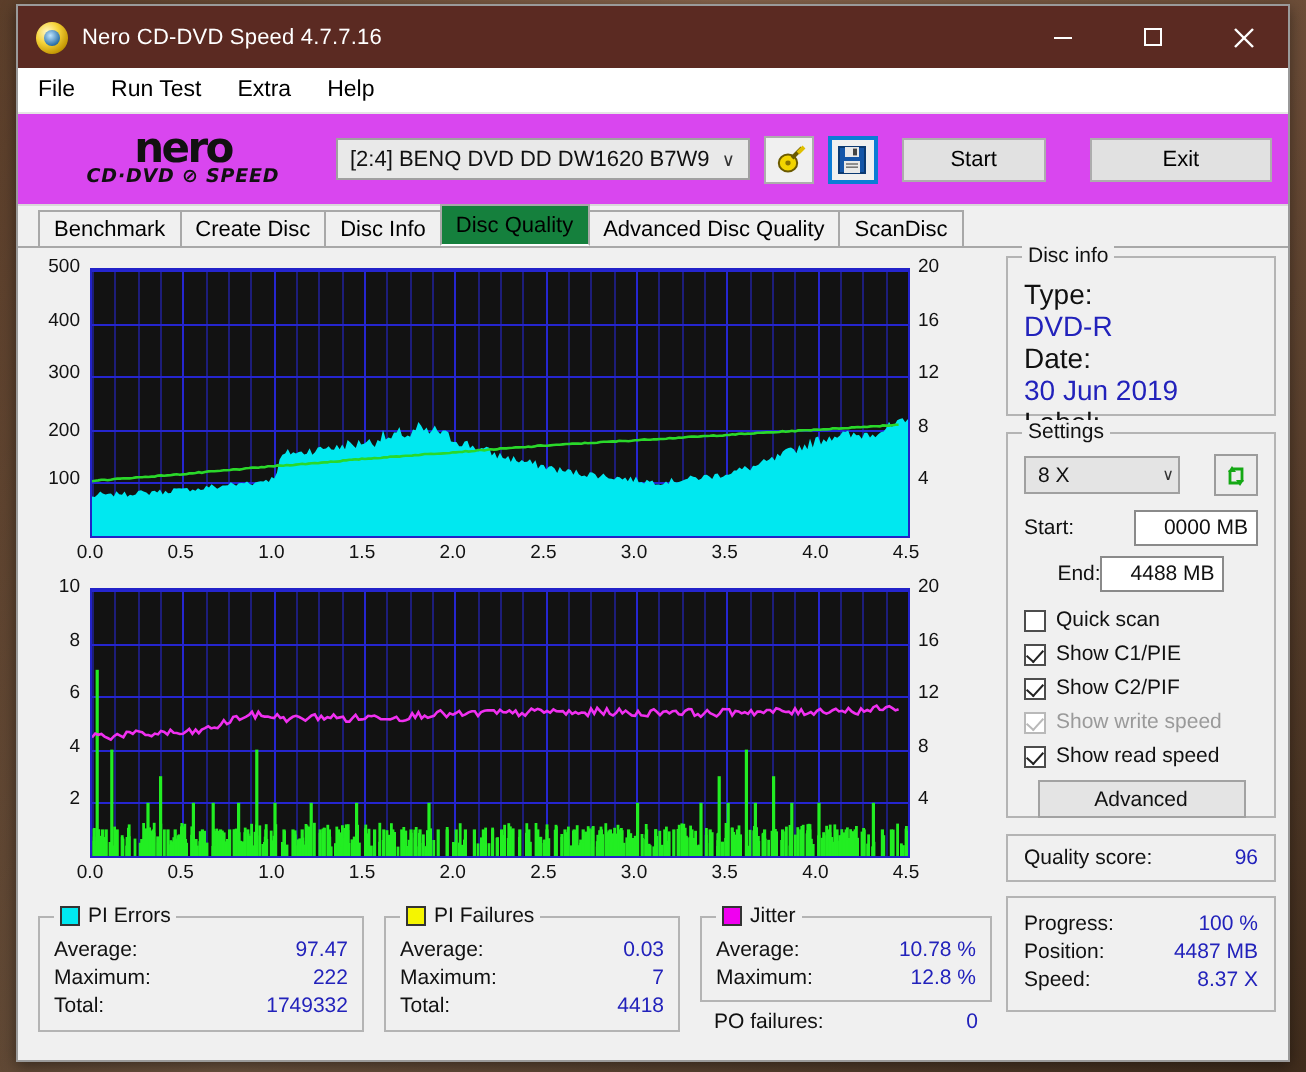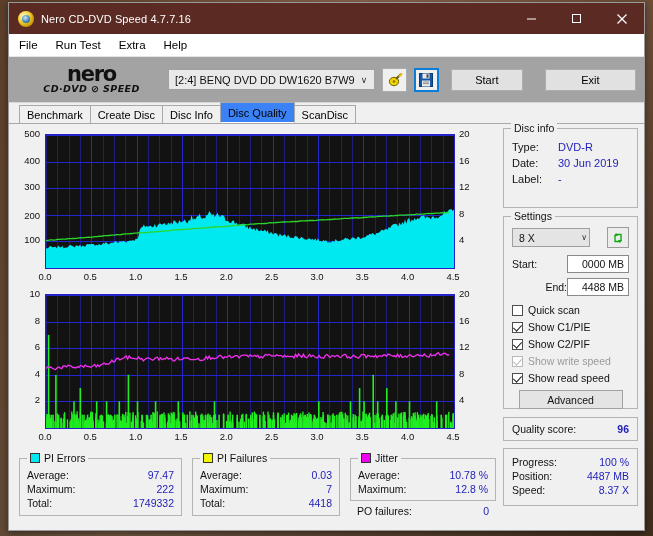--- a/index.html
+++ b/index.html
@@ -39,21 +39,21 @@
   }
   .tb-btn svg{display:block;}
   
   .menubar{
     height:22px;background:#fff;display:flex;align-items:center;
     padding-left:10px;border-bottom:1px solid #e6e6e6;
   }
   .menu-item{font-size:11.5px;color:#000;padding:2px 9px 2px 0;margin-right:9px;}
   
   .toolbar{
-    height:45px;background:#a3a3a3;display:flex;align-items:center;
+    height:45px;background:#d946ef;display:flex;align-items:center;
     padding:0 8px;border-bottom:1px solid #d8d8d8;position:relative;
   }
   .logo{width:125px;margin-left:12px;flex:none;user-select:none;}
   .logo .nero{
     font-family:"DejaVu Sans", sans-serif;
     font-size:21px;font-weight:bold;letter-spacing:-1.3px;color:#111;
     line-height:18px;text-align:center;
   }
   .logo .sub{
     font-family:"DejaVu Sans", sans-serif;
@@ -84,21 +84,21 @@
   .tabstrip{
     height:21px;background:#f0f0f0;display:flex;align-items:flex-end;
     padding-left:10px;border-bottom:1px solid #a8a8a8;box-sizing:border-box;
   }
   .tab{
     height:18px;line-height:18px;padding:0 7px;font-size:11px;color:#000;
     background:#f0f0f0;border:1px solid #a8a8a8;border-bottom:none;
     margin-right:-1px;box-sizing:border-box;white-space:nowrap;
   }
   .tab.active{
-    background:#3b82f6;height:21px;line-height:20px;position:relative;z-index:2;
+    background:#15803d;height:21px;line-height:20px;position:relative;z-index:2;
     border-bottom:1px solid #fff;
   }
   
   .content{position:absolute;left:0;top:121px;right:0;bottom:0;background:#f0f0f0;}
   .panel-left{position:absolute;left:8px;top:4px;width:480px;}
   .panel-right{position:absolute;left:494px;top:4px;width:135px;}
   
   .chartbox{position:relative;}
   .plot{
     position:absolute;background:#121212;border:1px solid #2222c8;box-sizing:border-box;
@@ -116,21 +116,21 @@
     position:relative;border:1px solid #b4b4b4;background:#f0f0f0;
     box-sizing:border-box;
   }
   .fs > .legend{
     position:absolute;top:-7px;left:7px;background:#f0f0f0;padding:0 3px;
     font-size:10.5px;color:#111;display:flex;align-items:center;gap:4px;white-space:nowrap;
   }
   .swatch{width:8px;height:8px;border:1px solid #333;display:inline-block;}
   .row{display:flex;justify-content:space-between;font-size:10.5px;color:#111;line-height:14px;}
   .row .v{color:#2222bb;text-align:right;}
-  .kv{font-size:11px;color:#111;line-height:16px;display:flex;}
+  .kv{font-size:14px;color:#111;line-height:16px;display:flex;flex-direction:column;}
   .kv .k{width:46px;color:#111;}
   .kv .v{color:#2222bb;}
   .cbrow{display:flex;align-items:center;font-size:10.5px;color:#111;line-height:16px;margin:1px 0;}
   .cb{
     width:11px;height:11px;border:1px solid #4d4d4d;background:#fff;margin-right:5px;
     position:relative;flex:none;box-sizing:border-box;
   }
   .cb.checked::after{
     content:"";position:absolute;left:2px;top:0px;width:4px;height:7px;
     border:solid #222;border-width:0 1.6px 1.6px 0;transform:rotate(42deg);
@@ -227,20 +227,21 @@
 
     <div class="btn btn-start">Start</div>
     <div class="btn btn-exit">Exit</div>
   </div>
 
   <div class="tabstrip">
     <div class="tab">Benchmark</div>
     <div class="tab">Create Disc</div>
     <div class="tab">Disc Info</div>
     <div class="tab active">Disc Quality</div>
+    <div class="tab">Advanced Disc Quality</div>
     <div class="tab">ScanDisc</div>
   </div>
 
   <div class="content">
 
     <div class="panel-left">
 
       <div class="chartbox" id="chart0" style="position:relative;height:158px;">
           <div style="position: absolute; inset: 0px;">
             <div class="plot" style="left: 28px; top: 6px; width: 410px; height: 135px; background: rgb(18, 18, 18);">
@@ -1022,21 +1023,21 @@
               <path d="M5 3.5 L10 3.5 L10 10" stroke="#14a814" stroke-width="1.4" fill="none"></path>
               <path d="M9 10.5 L4 10.5 L4 4" stroke="#14a814" stroke-width="1.4" fill="none"></path>
             </svg>
           </div>
         </div>
 
         <div style="display:flex;align-items:center;justify-content:space-between;margin-top:7px;">
           <span style="font-size:10.5px;color:#111;">Start:</span>
           <div class="txtfield">0000 MB</div>
         </div>
-        <div style="display:flex;align-items:center;justify-content:flex-end;margin-top:5px;">
+        <div style="display:flex;align-items:center;justify-content:center;margin-top:5px;">
           <span style="font-size:10.5px;color:#111;">End:</span>
           <div class="txtfield">4488 MB</div>
         </div>
 
         <div style="margin-top:6px;">
           <div class="cbrow">
             <span class="cb"></span>
             <span>Quick scan</span>
           </div>
           <div class="cbrow">
@@ -1055,21 +1056,21 @@
             <span class="cb checked"></span>
             <span>Show read speed</span>
           </div>
         </div>
 
         <div class="adv-btn">Advanced</div>
       </div>
 
       <div class="fs" style="margin-top:8px;height:24px;display:flex;align-items:center;justify-content:space-between;padding:0 8px;">
         <span style="font-size:10.5px;color:#111;">Quality score:</span>
-        <span style="font-size:10.5px;color:#2222bb;font-weight:bold;">96</span>
+        <span style="font-size:10.5px;color:#2222bb;">96</span>
       </div>
 
       <div class="fs" style="margin-top:7px;height:58px;padding:6px 8px 0 8px;">
         <div class="row">
             <span>Progress:</span>
             <span class="v">100 %</span>
           </div>
         <div class="row">
             <span>Position:</span>
             <span class="v">4487 MB</span>

